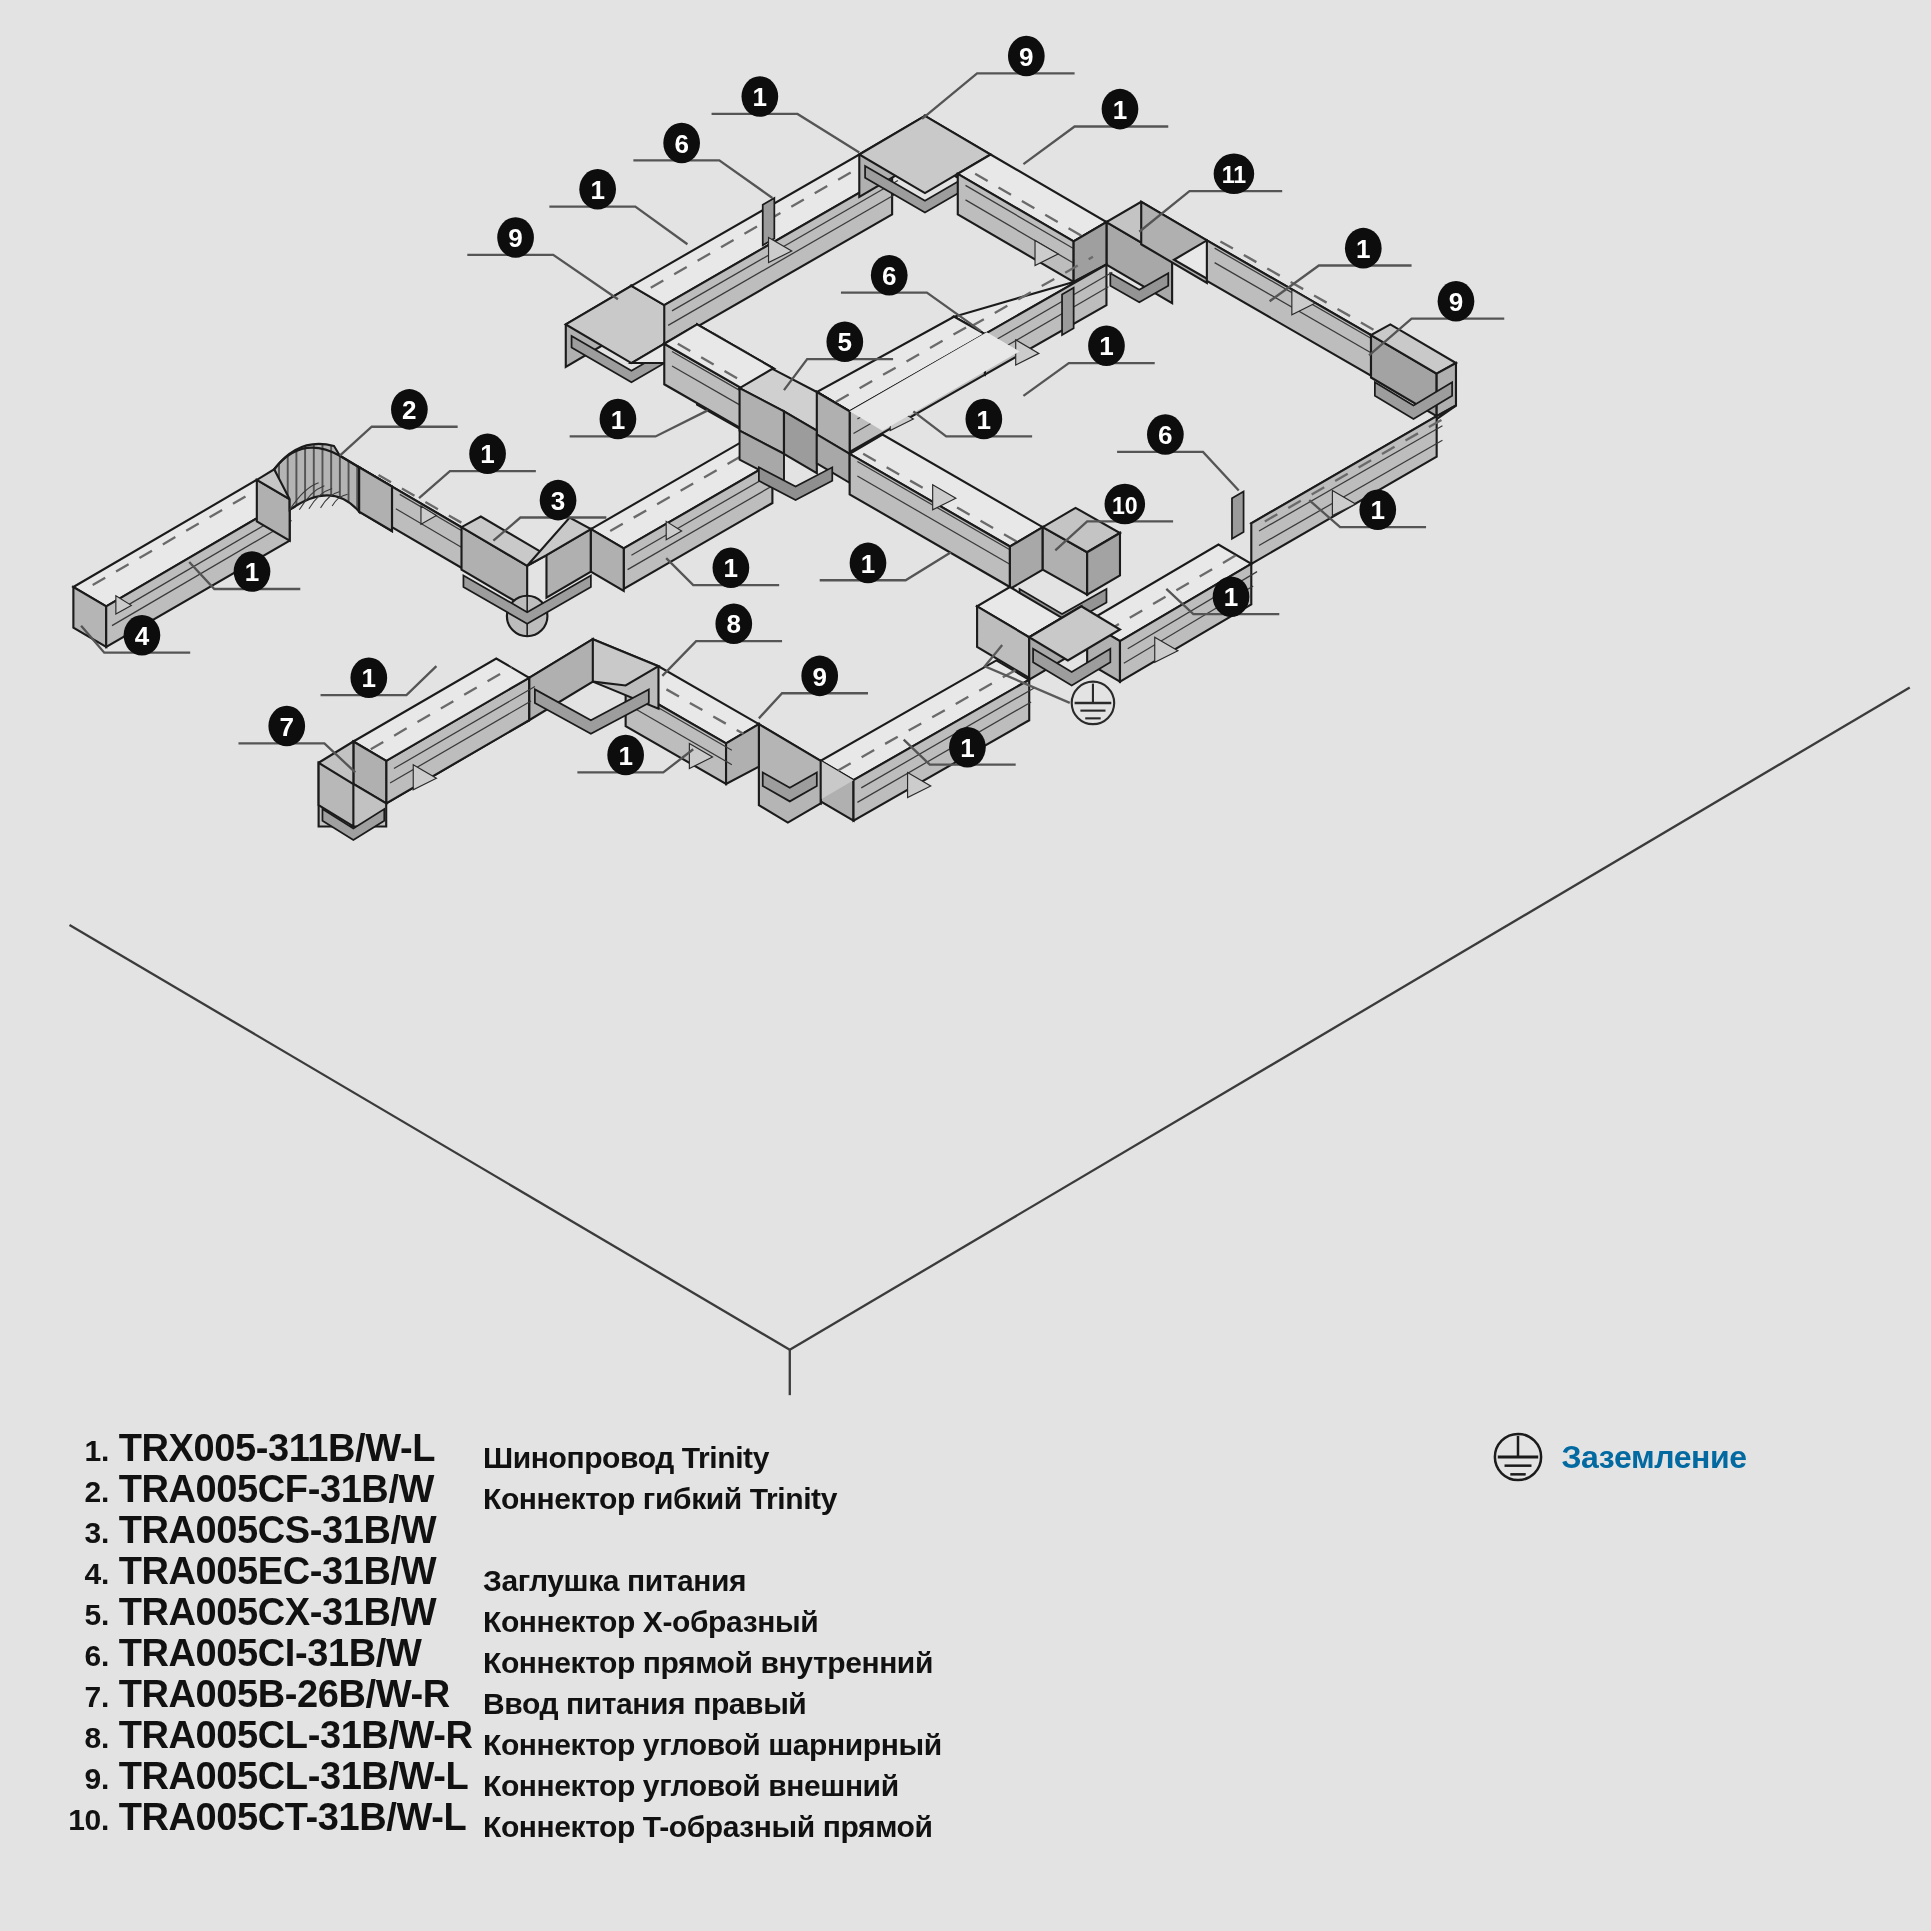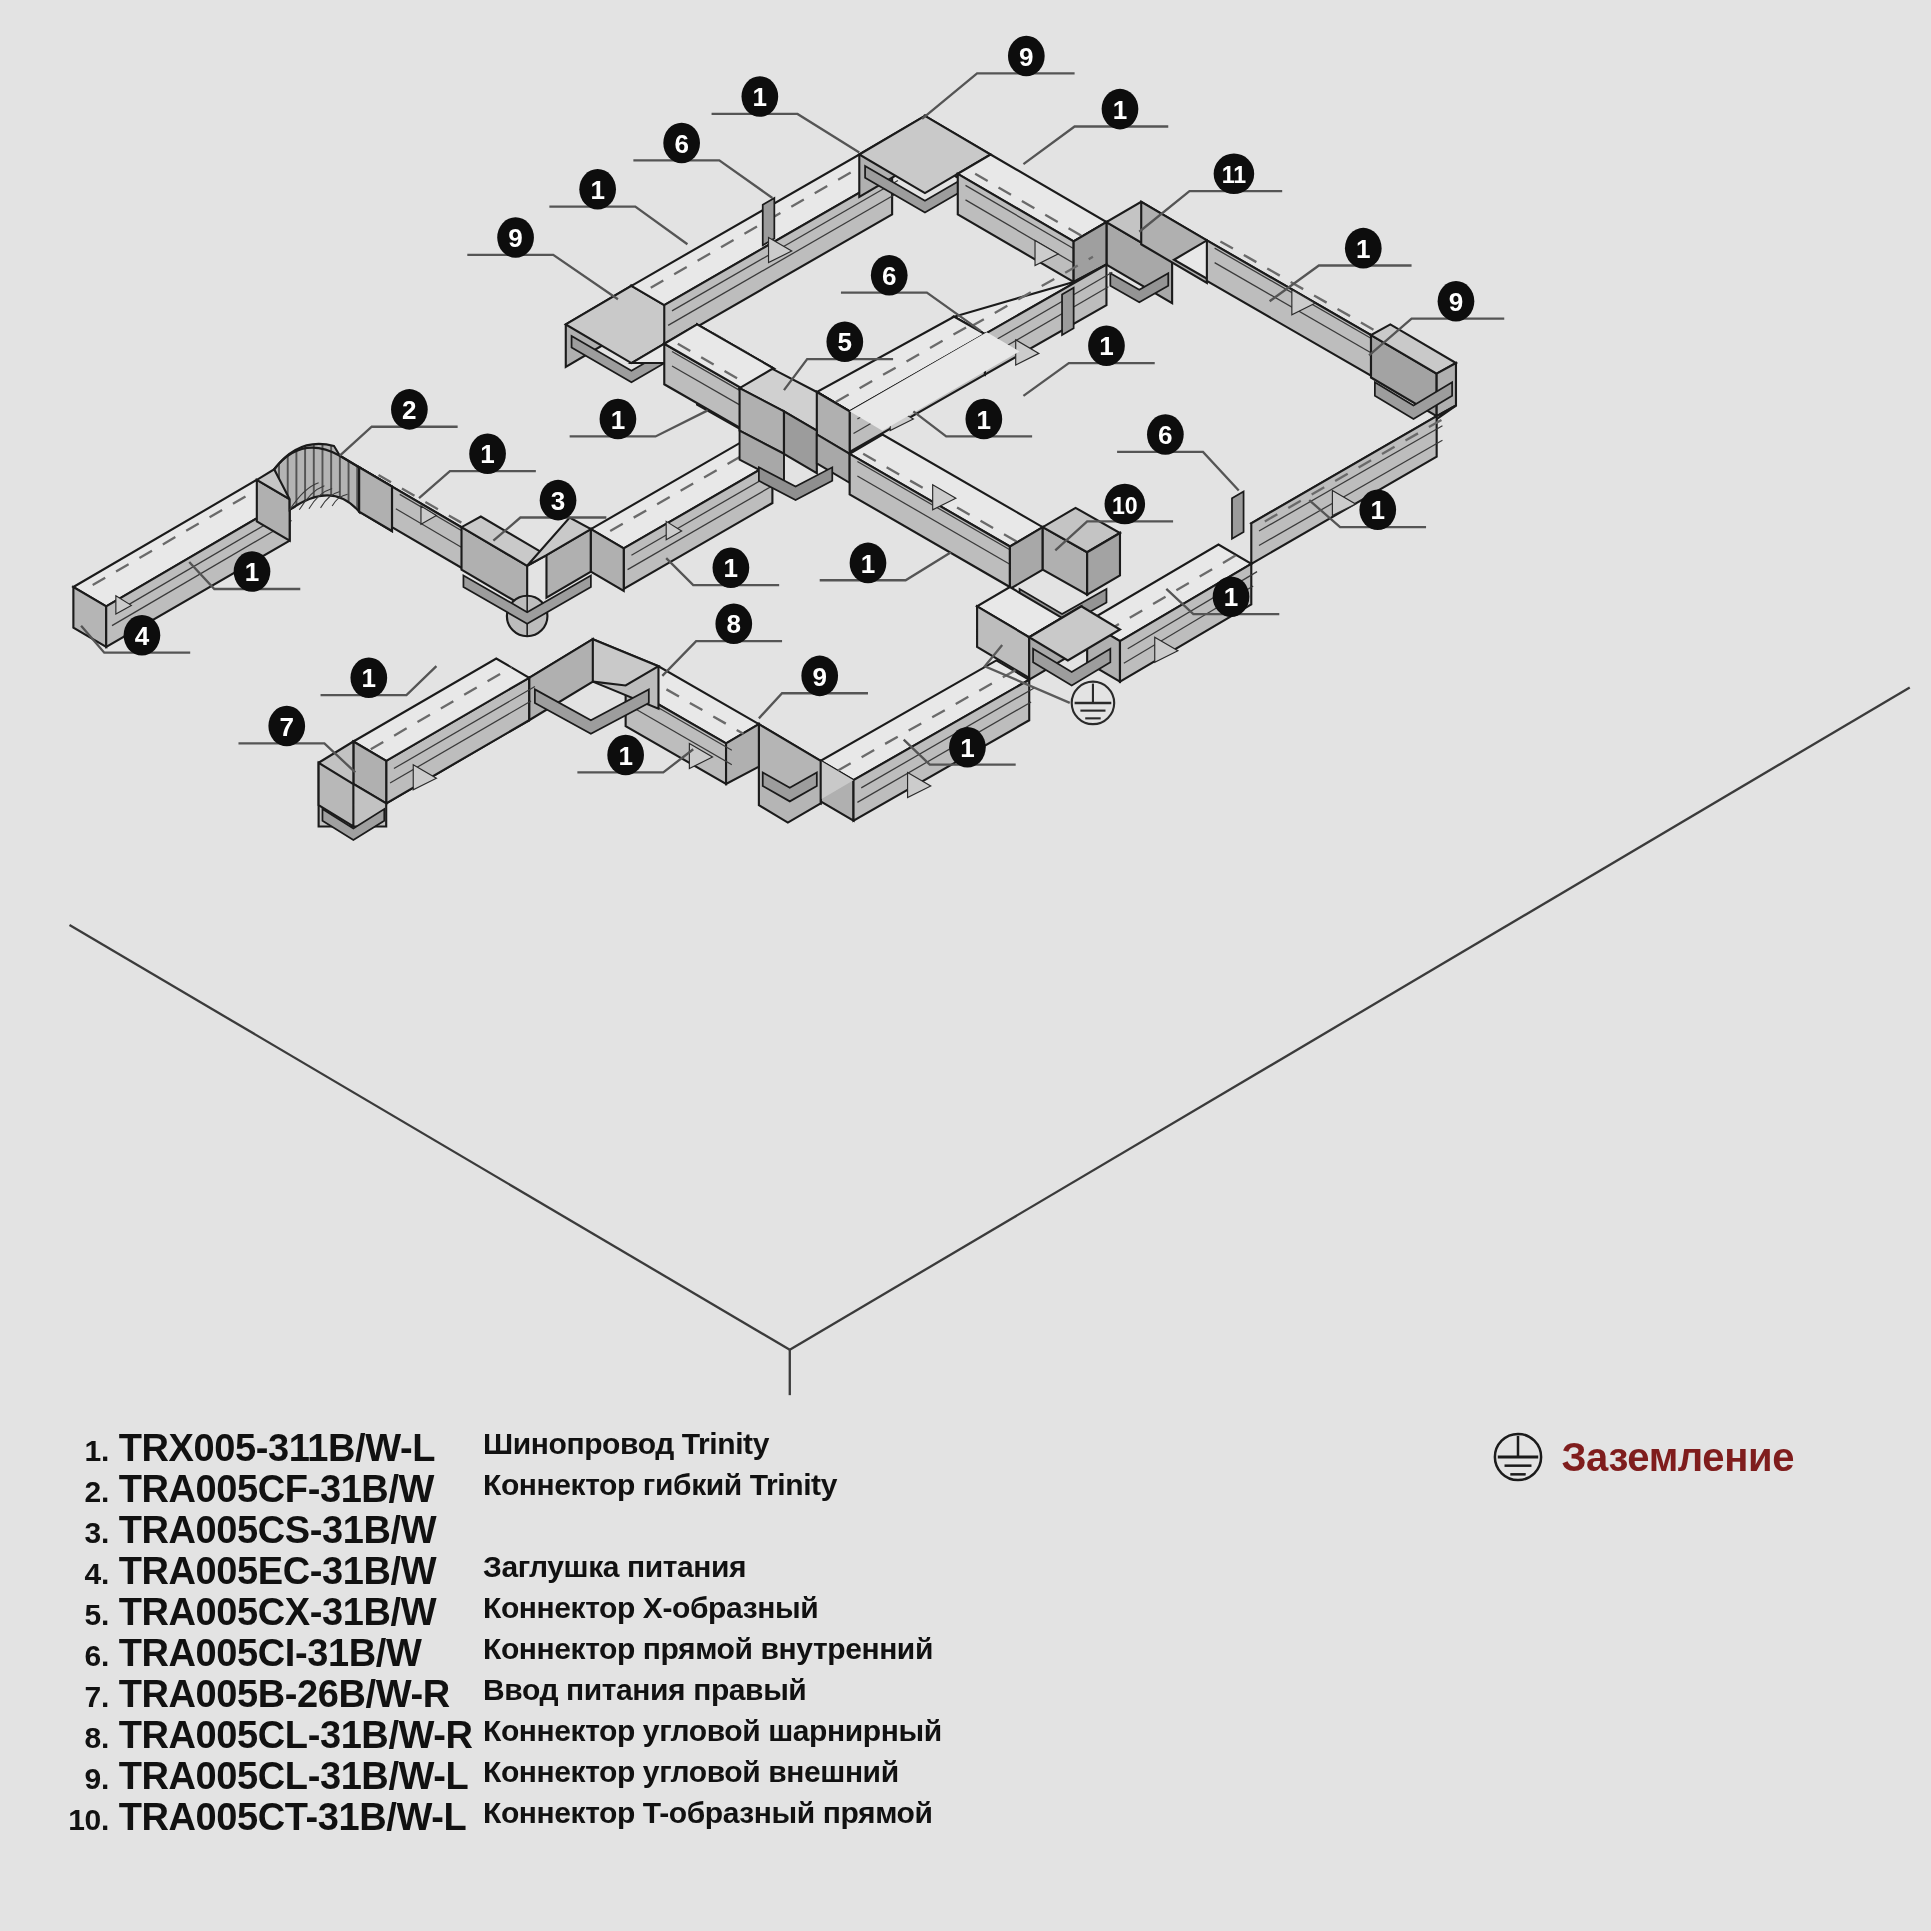--- a/index.html
+++ b/index.html
@@ -56,40 +56,41 @@
     color: #111111;
     letter-spacing: -0.4px;
   }
   .legend-desc {
     position: absolute;
     left: 415px;
     font-size: 30px;
     font-weight: bold;
     color: #111111;
     letter-spacing: -0.4px;
+    margin-top: 14px;
   }
   .legend-row-inner {
     position: relative;
     display: flex;
     align-items: baseline;
     width: 100%;
   }
   
   #ground-legend {
     position: absolute;
     left: 1492px;
     top: 1431px;
     display: flex;
     align-items: center;
   }
   #ground-legend .gl-label {
     margin-left: 17.4px;
-    font-size: 40px;
+    font-size: 32px;
     font-weight: bold;
-    color: #7f1d1d;
+    color: #0369a1;
     letter-spacing: -0.4px;
   }
 </style>
 </head>
 <body>
 
 <div id="page">
 
   <svg id="diagram-svg" viewBox="0 0 2000 1450">
     <defs>

